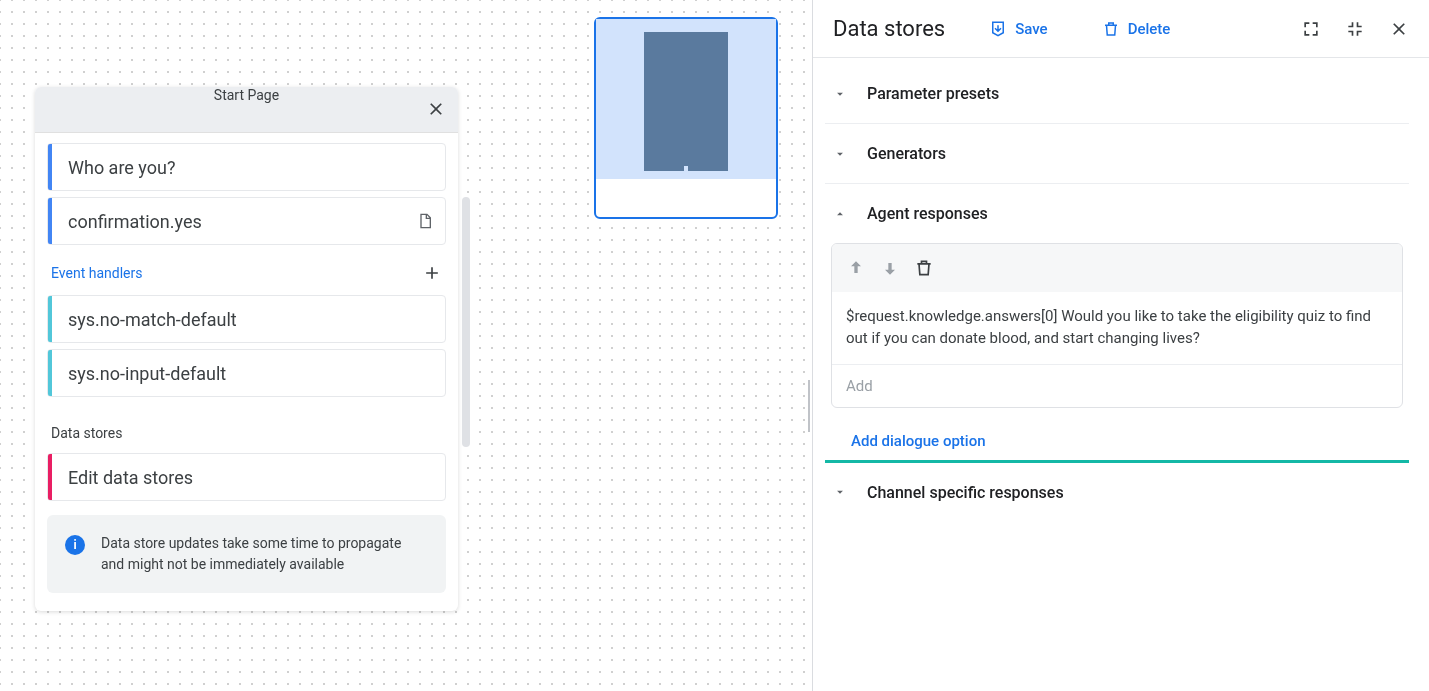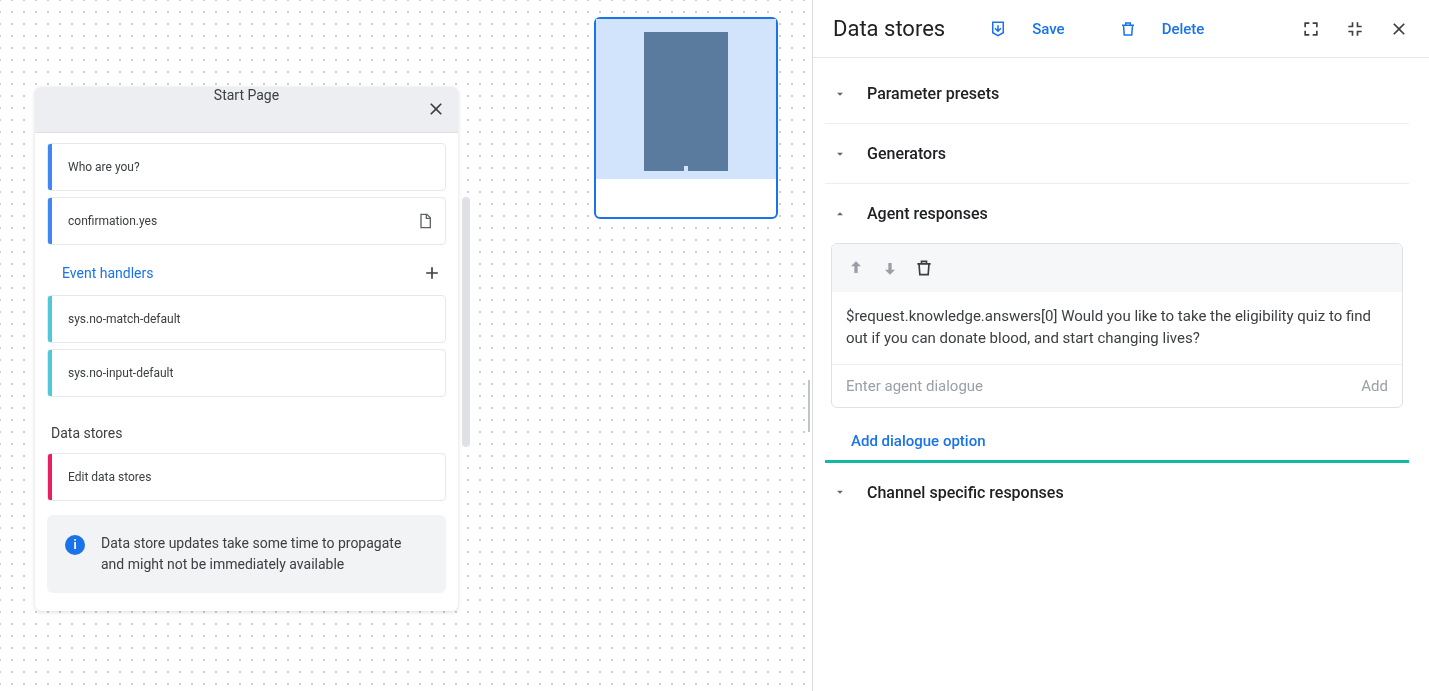--- a/index.html
+++ b/index.html
@@ -52,38 +52,38 @@
     }
 
     .item-row {
       display: flex;
       align-items: center;
       height: 48px;
       border: 1px solid #e6e8eb;
       border-radius: 4px;
       margin-top: 6px;
       padding: 0 12px 0 0;
-      font-size: 12px;
+      font-size: 18px;
       color: #3c4043;
       background: #fff;
     }
     .item-row .bar { width: 4px; height: 100%; border-radius: 2px 0 0 2px; margin-right: 16px; flex: 0 0 4px; }
     .bar-blue  { background: #4285f4; }
     .bar-cyan  { background: #52c7d9; }
     .bar-pink  { background: #e91e63; }
     .item-row .label { flex: 1; }
     .item-row .page-icon { width: 16px; height: 16px; color: #5f6368; flex: 0 0 16px; }
 
     .section-row {
       display: flex;
       align-items: center;
       justify-content: space-between;
       padding: 18px 4px 6px 4px;
     }
-    .section-row.link { color: #1a73e8; font-size: 14px; margin-left: 11px; }
+    .section-row.link { color: #1a73e8; font-size: 14px; }
     .section-row.plain { color: #3c4043; font-size: 14px; }
 
     .info-box {
       display: flex;
       gap: 16px;
       background: #f1f3f4;
       border-radius: 6px;
       padding: 18px 18px;
       margin-top: 14px;
       font-size: 14px;
@@ -131,21 +131,21 @@
 
     .sp-header {
       height: 58px;
       display:flex;
       align-items:center;
       padding: 0 20px;
       border-bottom: 1px solid #e4e6e9;
       gap: 24px;
     }
     .sp-title { font-size: 22px; color: #202124; }
-    .sp-action { font-size: 15px; color: #1a73e8; font-weight: 500; display:flex; align-items:center; gap:25px; cursor:pointer; }
+    .sp-action { font-size: 15px; color: #1a73e8; font-weight: 500; display:flex; align-items:center; gap:8px; cursor:pointer; }
     .sp-header .spacer { flex: 1; }
     .hdr-icon { width: 20px; height: 20px; color: #3c4043; cursor:pointer; }
 
     .sp-body { padding: 6px 20px 0 12px; overflow-y:auto; }
 
     .accordion-row {
       display:flex;
       align-items:center;
       gap: 18px;
       padding: 20px 6px;
@@ -367,21 +367,20 @@
           <span class="tool-icon dark">
             <svg width="20" height="20" viewBox="0 0 24 24">
                 <path fill="none" stroke="#3c4043" stroke-width="2" d="M4 7h16 M9 7V4h6v3 M6 7l1 13h10l1-13"></path>
               </svg>
           </span>
         </div>
 
         <div class="agent-text">$request.knowledge.answers[0] Would you like to take the eligibility quiz to find out if you can donate blood, and start changing lives?</div>
 
         <div class="agent-input-row">
-          <input type="text" placeholder="Enter agent dialogue" style="">
           <span class="add-btn">Add</span>
         </div>
       </div>
 
       <div class="add-dialogue">Add dialogue option</div>
     </div>
 
     <div class="accordion-row" style="border-top:3px solid #14b8a6; border-bottom:none;">
       <span class="chev">
         <svg width="14" height="14" viewBox="0 0 24 24">

